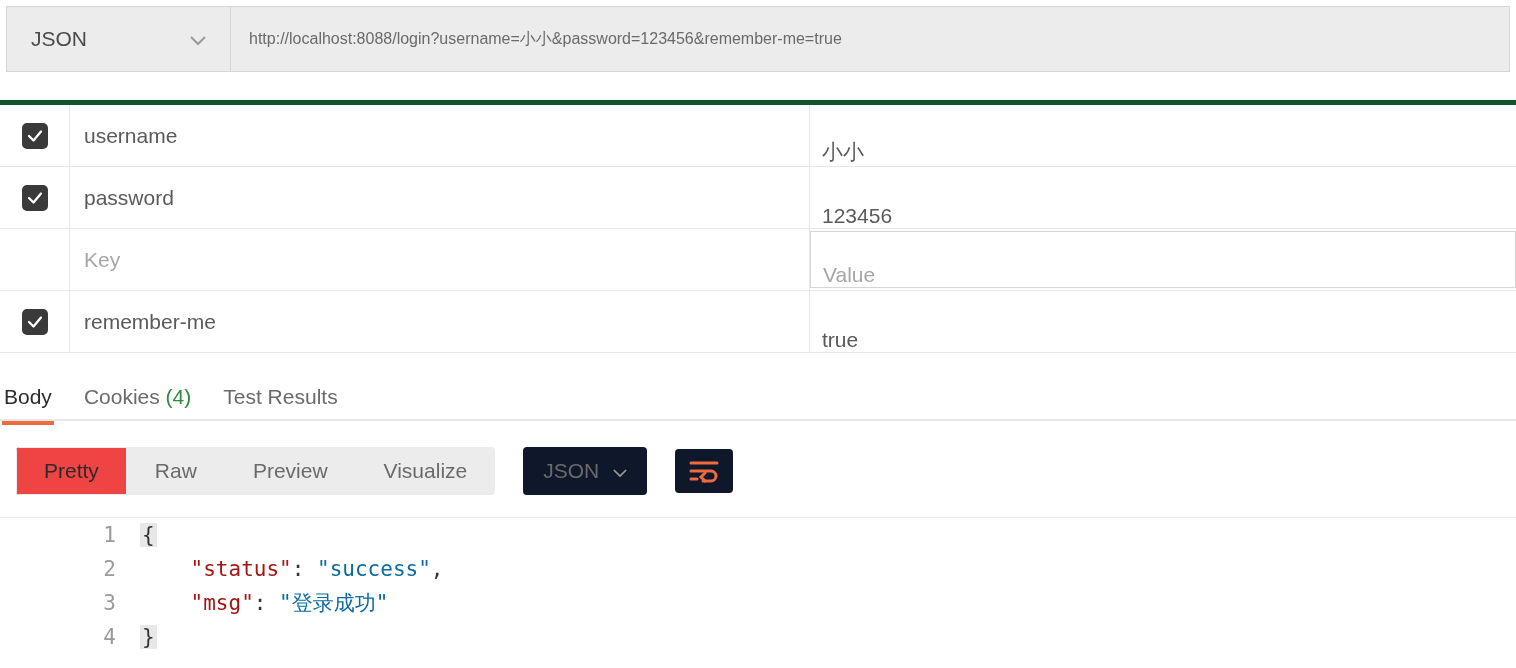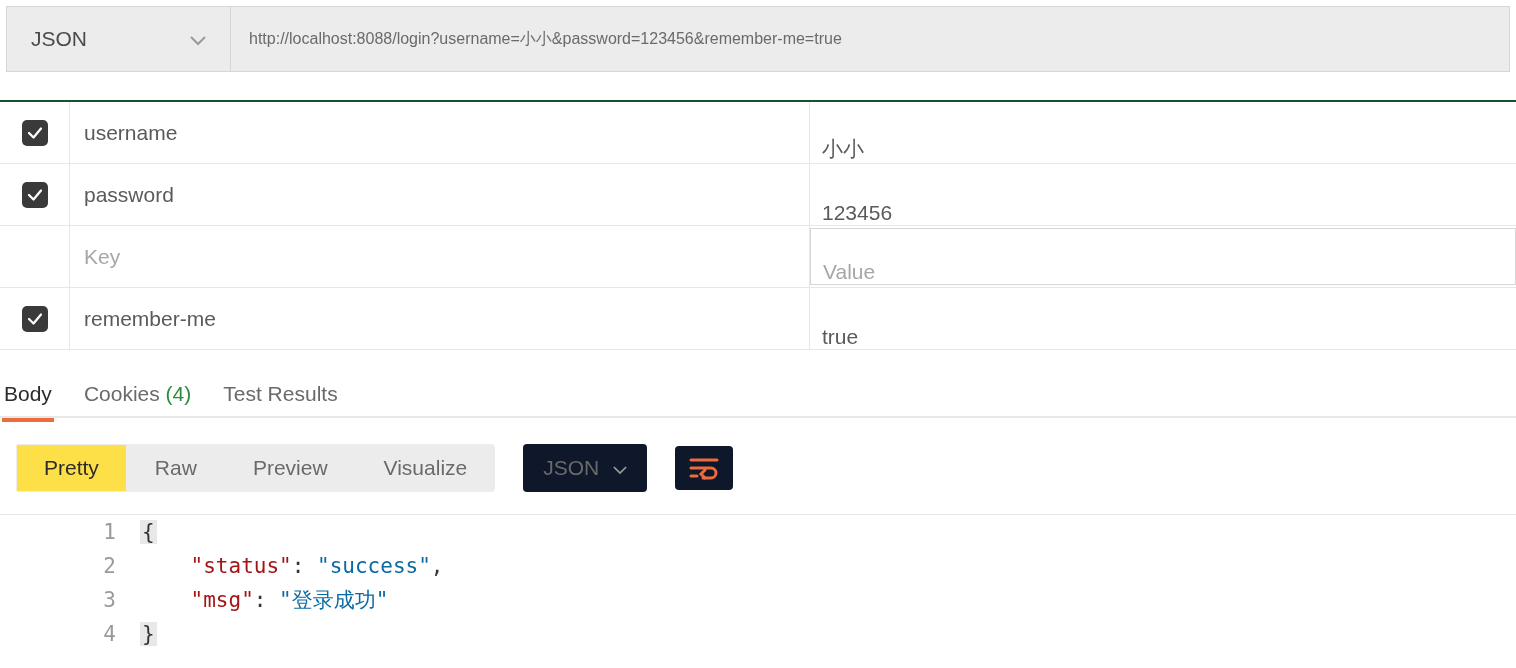--- a/index.html
+++ b/index.html
@@ -35,21 +35,21 @@
     display: flex;
     align-items: center;
     padding: 0 18px;
     color: #6a6a6a;
     font-size: 16px;
   }
 
   
   .params-table {
     margin-top: 28px;
-    border-top: 2px solid #14532d;
+    border-top: 5px solid #14532d;
   }
   .param-row {
     display: flex;
     border-bottom: 1px solid #e7e7e7;
     height: 62px;
     align-items: stretch;
   }
   .param-check {
     width: 70px;
     display: flex;
@@ -126,21 +126,21 @@
     background: #ececec;
     border-radius: 4px;
     overflow: hidden;
   }
   .view-tab {
     padding: 12px 28px;
     color: #6a6a6a;
     cursor: pointer;
   }
   .view-tab.active {
-    background: #fde047;
+    background: #ef4444;
     color: #2b2b2b;
     box-shadow: inset 0 0 0 1px #ececec;
   }
   .format-select, .wrap-btn {
     background: #0f172a;
     border-radius: 4px;
     padding: 12px 20px;
     display: flex;
     align-items: center;
     gap: 14px;

